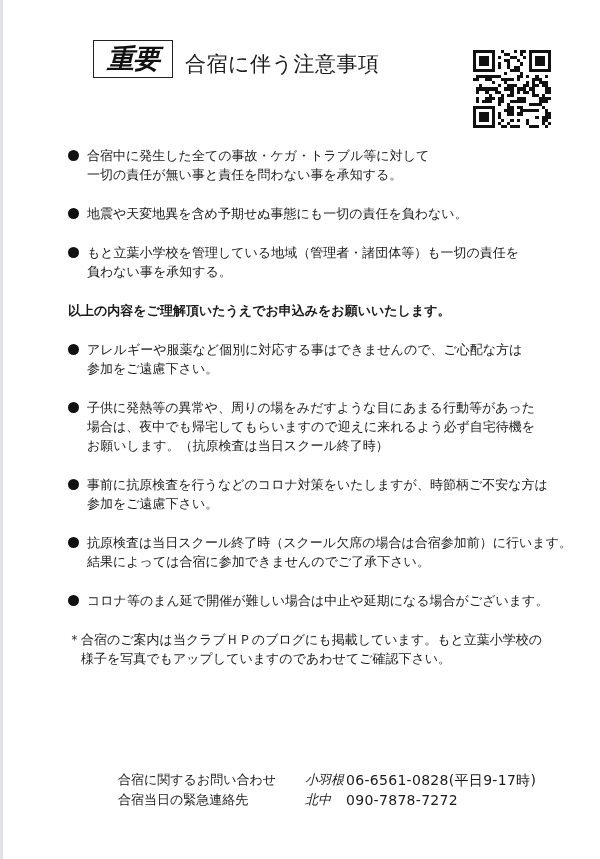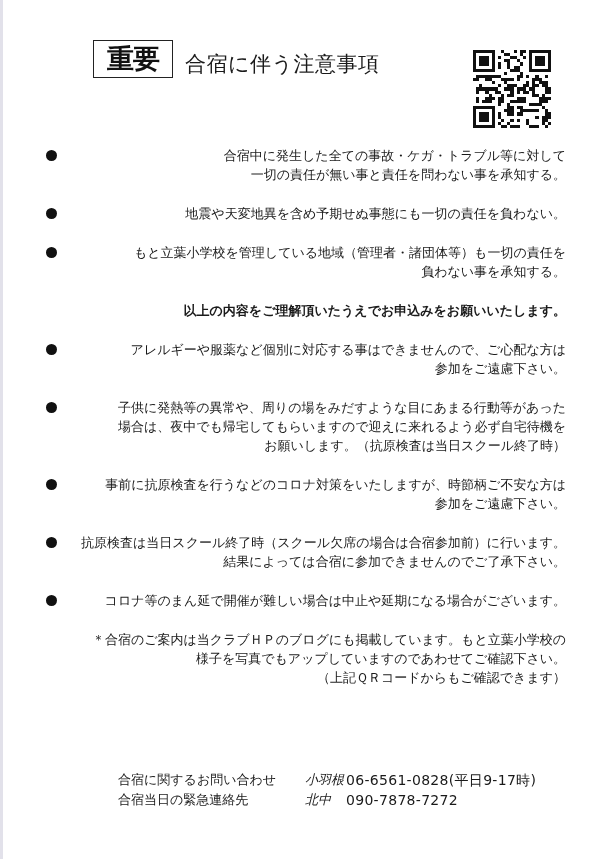--- a/index.html
+++ b/index.html
@@ -13,33 +13,34 @@
     position: absolute; left: 0; top: 0; width: 3px; height: 859px;
     background: #e2e1ea;
   }
   .title-row { position: absolute; left: 93px; top: 40px; height: 40px; }
   .badge {
     position: absolute; left: 0; top: 0;
     width: 78px; height: 36px; border: 1.5px solid #222;
     font-family: "DejaVu Serif", serif; font-weight: bold;
     font-size: 27px; line-height: 36px; text-align: center; letter-spacing: -1px;
     color: #111;
+    font-style: italic;
   }
   .title {
     position: absolute; left: 92px; top: 10px; white-space: nowrap;
     font-size: 21px; line-height: 28px; color: #1a1a1a; letter-spacing: 0.5px;
   }
   .qr {
     position: absolute; left: 473px; top: 50px; width: 78px; height: 78px;
     display: grid; grid-template-columns: repeat(25, 1fr); grid-template-rows: repeat(25, 1fr);
   }
   .qr span { display: block; }
   .qr span.b { background: #111; }
 
-  .content { position: absolute; left: 46px; top: 146px; width: 520px; text-align: right; }
+  .content { position: absolute; left: 68px; top: 146px; width: 520px; }
   .item { position: relative; padding-left: 19px; font-size: 13px; line-height: 19px; margin-bottom: 20px; }
   .bullet {
     position: absolute; left: 0; top: 4px; width: 11px; height: 11px;
     border-radius: 50%; background: #111;
   }
   .line { display: block; white-space: nowrap; }
   .notice {
     font-size: 13px; line-height: 19px; font-weight: bold; margin: 0 0 20px 0;
     white-space: nowrap;
   }
@@ -734,21 +735,20 @@
     </div>
     <div class="item">
       <span class="bullet"></span>
       <span class="line">コロナ等のまん延で開催が難しい場合は中止や延期になる場合がございます。</span>
     </div>
   </div>
 
   <div class="note">
     <span class="line">＊合宿のご案内は当クラブＨＰのブログにも掲載しています。もと立葉小学校の</span>
     <span class="line">様子を写真でもアップしていますのであわせてご確認下さい。</span>
-    <span class="line">（上記ＱＲコードからもご確認できます）</span>
   </div>
 </div>
 
 <div class="contact">
   <div class="crow">
     <span class="label">合宿に関するお問い合わせ</span>
     <span class="person">小羽根</span>
     <span class="phone">06-6561-0828(平日9-17時)</span>
   </div>
   <div class="crow">

